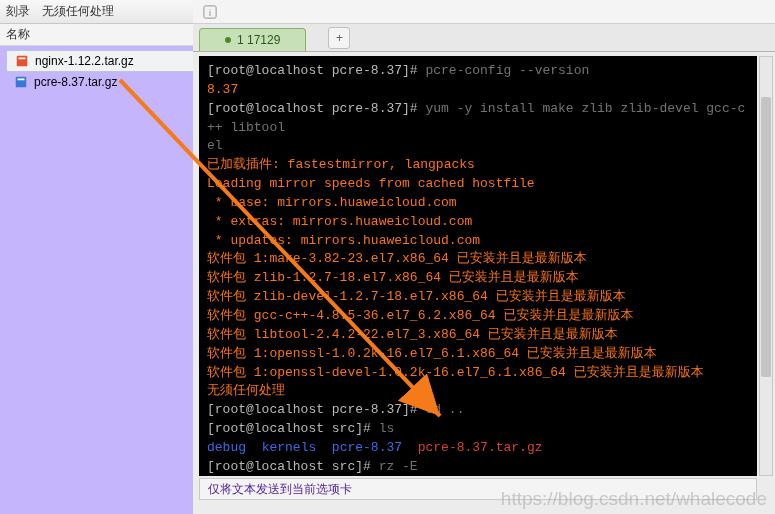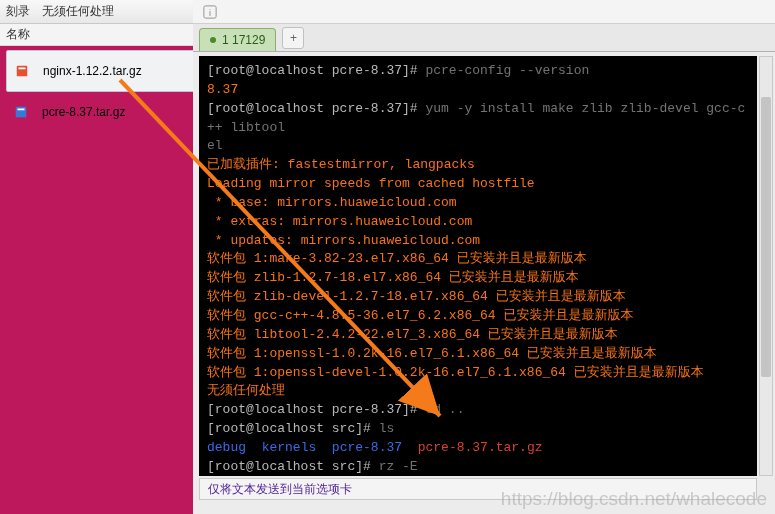--- a/index.html
+++ b/index.html
@@ -11,21 +11,21 @@
       background: #ececec;
       overflow: hidden;
       position: relative;
     }
     .left-panel {
       position: absolute;
       left: 0;
       top: 0;
       width: 229px;
       height: 514px;
-      background: #be185d;
+      background: #c4b5fd;
       border-right: 3px solid #0f172a;
     }
     .left-toolbar {
       height: 24px;
       background: linear-gradient(#f8f8f8, #e8e8e8);
       border-bottom: 1px solid #c8c8c8;
       display: flex;
       align-items: center;
       padding: 0 6px;
       gap: 12px;
@@ -39,22 +39,22 @@
       align-items: center;
       padding-left: 6px;
       color: #333;
     }
     .file-list {
       padding: 4px 2px;
     }
     .file-item {
       display: flex;
       align-items: center;
-      gap: 14px;
-      padding: 13px 8px;
+      gap: 6px;
+      padding: 3px 8px;
       margin: 0 4px;
       cursor: pointer;
     }
     .file-item.selected {
       background: #f0f2f4;
       border: 1px solid #b8c8d8;
       border-radius: 2px;
     }
     .file-icon {
       width: 14px;
@@ -89,27 +89,27 @@
       background: #e8e8e8;
       display: flex;
       align-items: flex-end;
       padding-left: 6px;
       border-bottom: 1px solid #b0b0b0;
     }
     .tab {
       display: flex;
       align-items: center;
       gap: 6px;
-      padding: 4px 10px;
+      padding: 4px 25px;
       background: #c8e0b8;
       border: 1px solid #8ab068;
       border-bottom: none;
       border-radius: 4px 4px 0 0;
       color: #2a5a1a;
-      margin-right: 2px;
+      margin-right: 18px;
       cursor: pointer;
     }
     .tab .dot {
       width: 6px; height: 6px;
       border-radius: 50%;
       background: #4a8a2a;
     }
     .tab-add {
       width: 22px;
       height: 22px;

